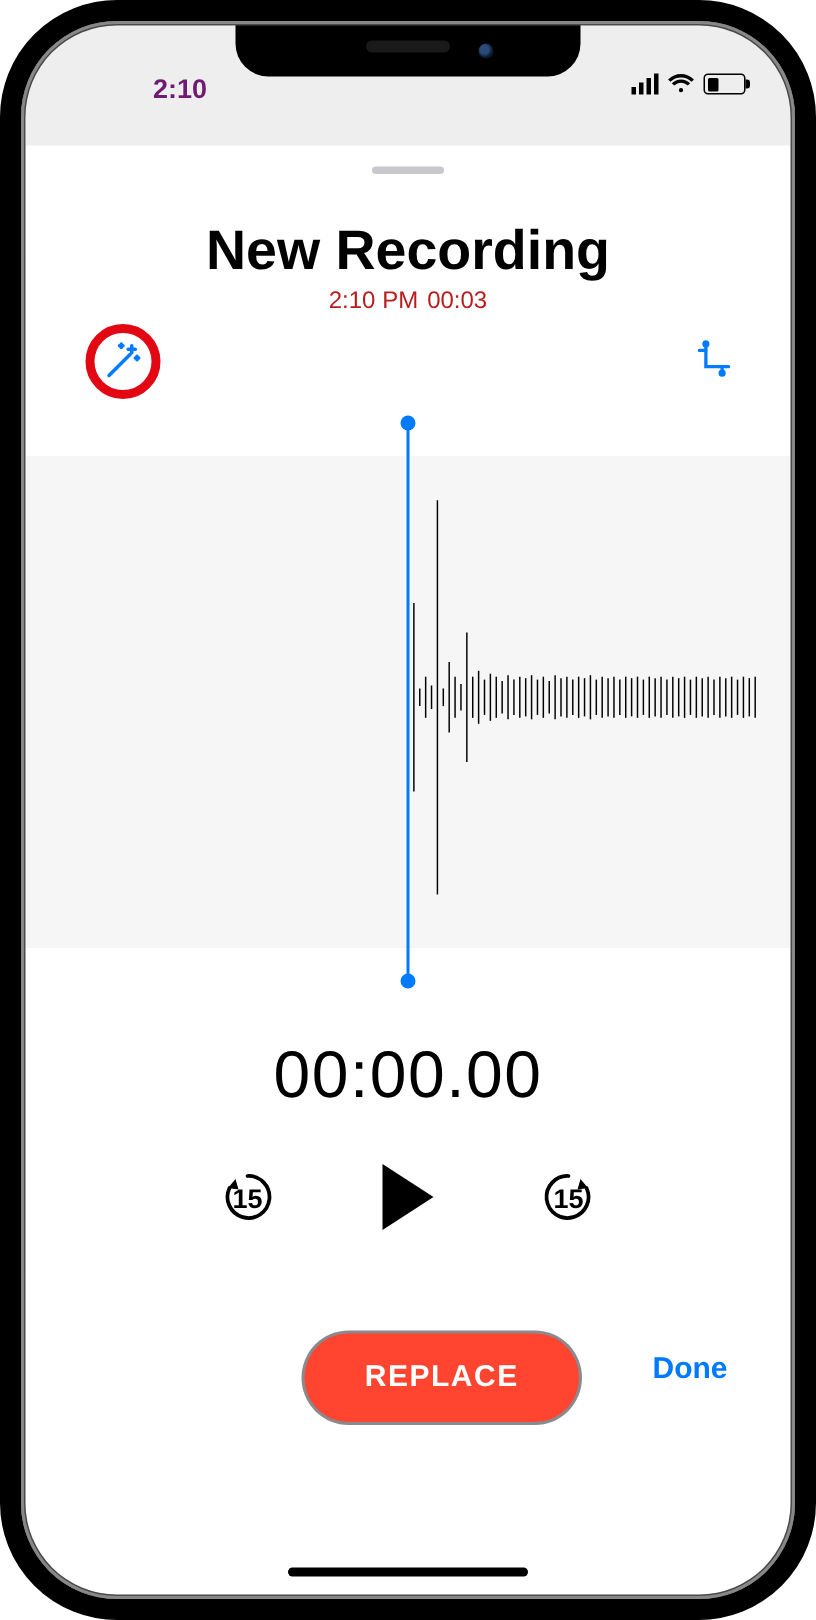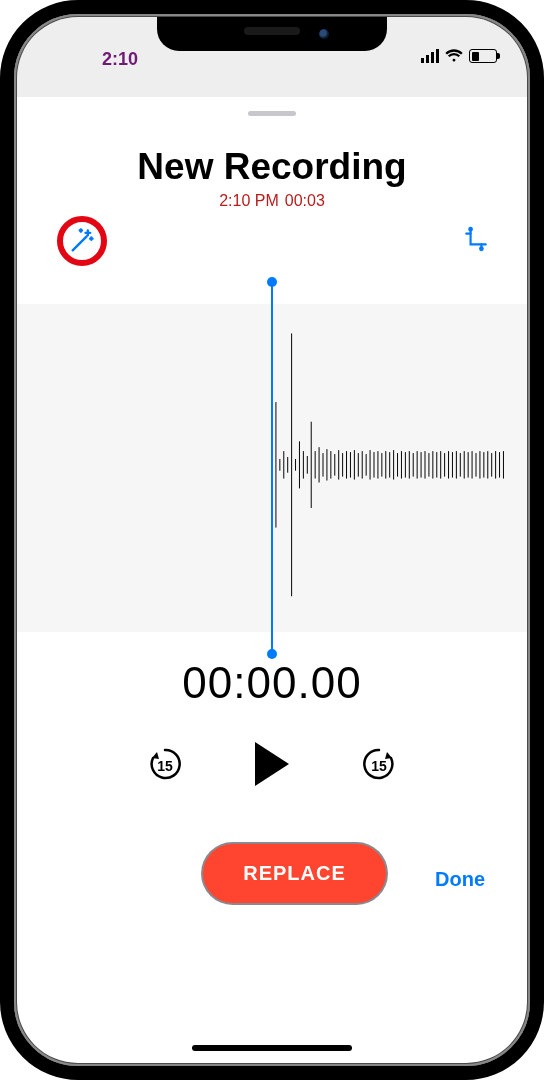--- a/index.html
+++ b/index.html
@@ -133,34 +133,35 @@
   .playhead::before{ top:-5px; }
   .playhead::after{ bottom:-5px; }
   .wave-svg {
     position:absolute; left:50%; top:26px; bottom:26px; width:50%;
   }
 
   .timecode {
     text-align:center; font-size:44px; font-weight:400;
     font-variant-numeric: tabular-nums;
     letter-spacing:1px;
+    margin-top: 34px;
     color:#000;
   }
 
   .transport {
     display:flex; justify-content:center; align-items:center; gap:70px;
     margin-top: 34px;
   }
   .skip { width:40px; height:40px; position:relative; color:#000; }
   .skip svg { width:40px; height:40px; }
-  .skip .num { position:absolute; inset:0; display:flex; align-items:center; justify-content:center; font-size:14px; font-weight:600; top:3px;text-align:right;}
+  .skip .num { position:absolute; inset:0; display:flex; align-items:center; justify-content:center; font-size:18px; font-weight:600; top:3px;text-align:right;}
   .play { width:0; height:0; border-left:34px solid #000; border-top:22px solid transparent; border-bottom:22px solid transparent; }
 
   .bottom-row {
-    display:flex; align-items:flex-start; justify-content:center;
+    display:flex; align-items:flex-end; justify-content:center;
     margin-top: 58px; position:relative; height:70px;margin-left:45px;
   }
   .replace-btn {
     background:#ff4530; color:#fff; font-weight:700; font-size:20px;
     letter-spacing:1px;
     border:none; border-radius:36px;
     padding: 18px 40px;
     box-shadow: 0 0 0 2px #8a8a8e;
   }
   .done-btn {

